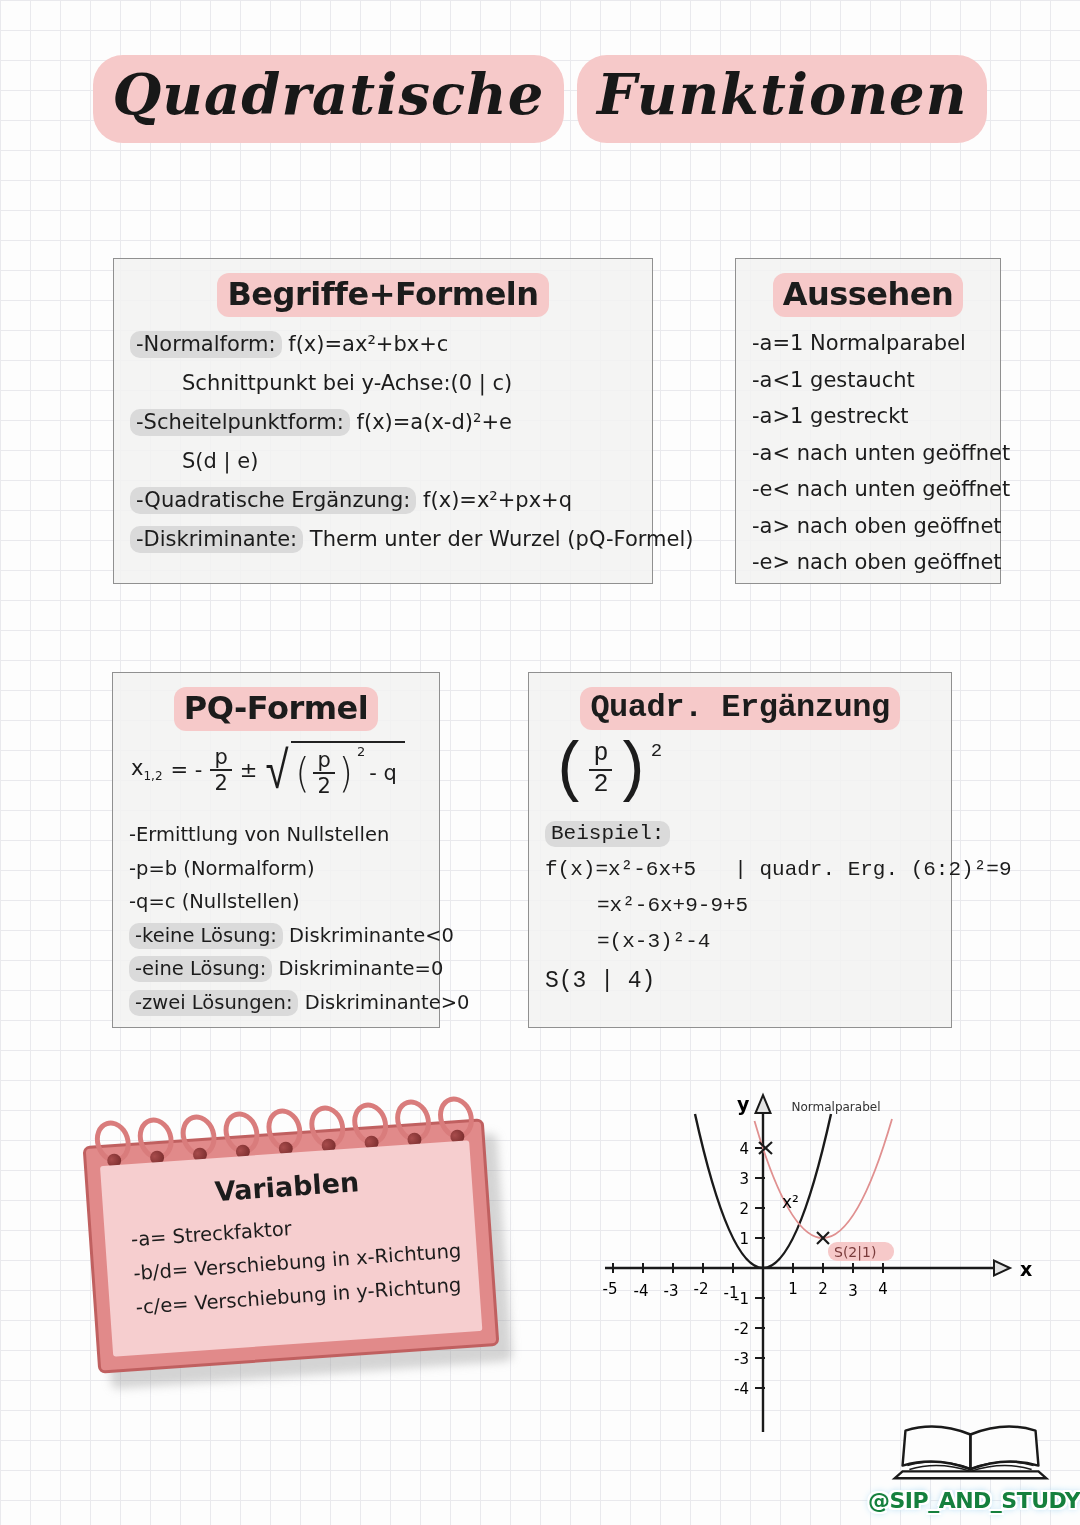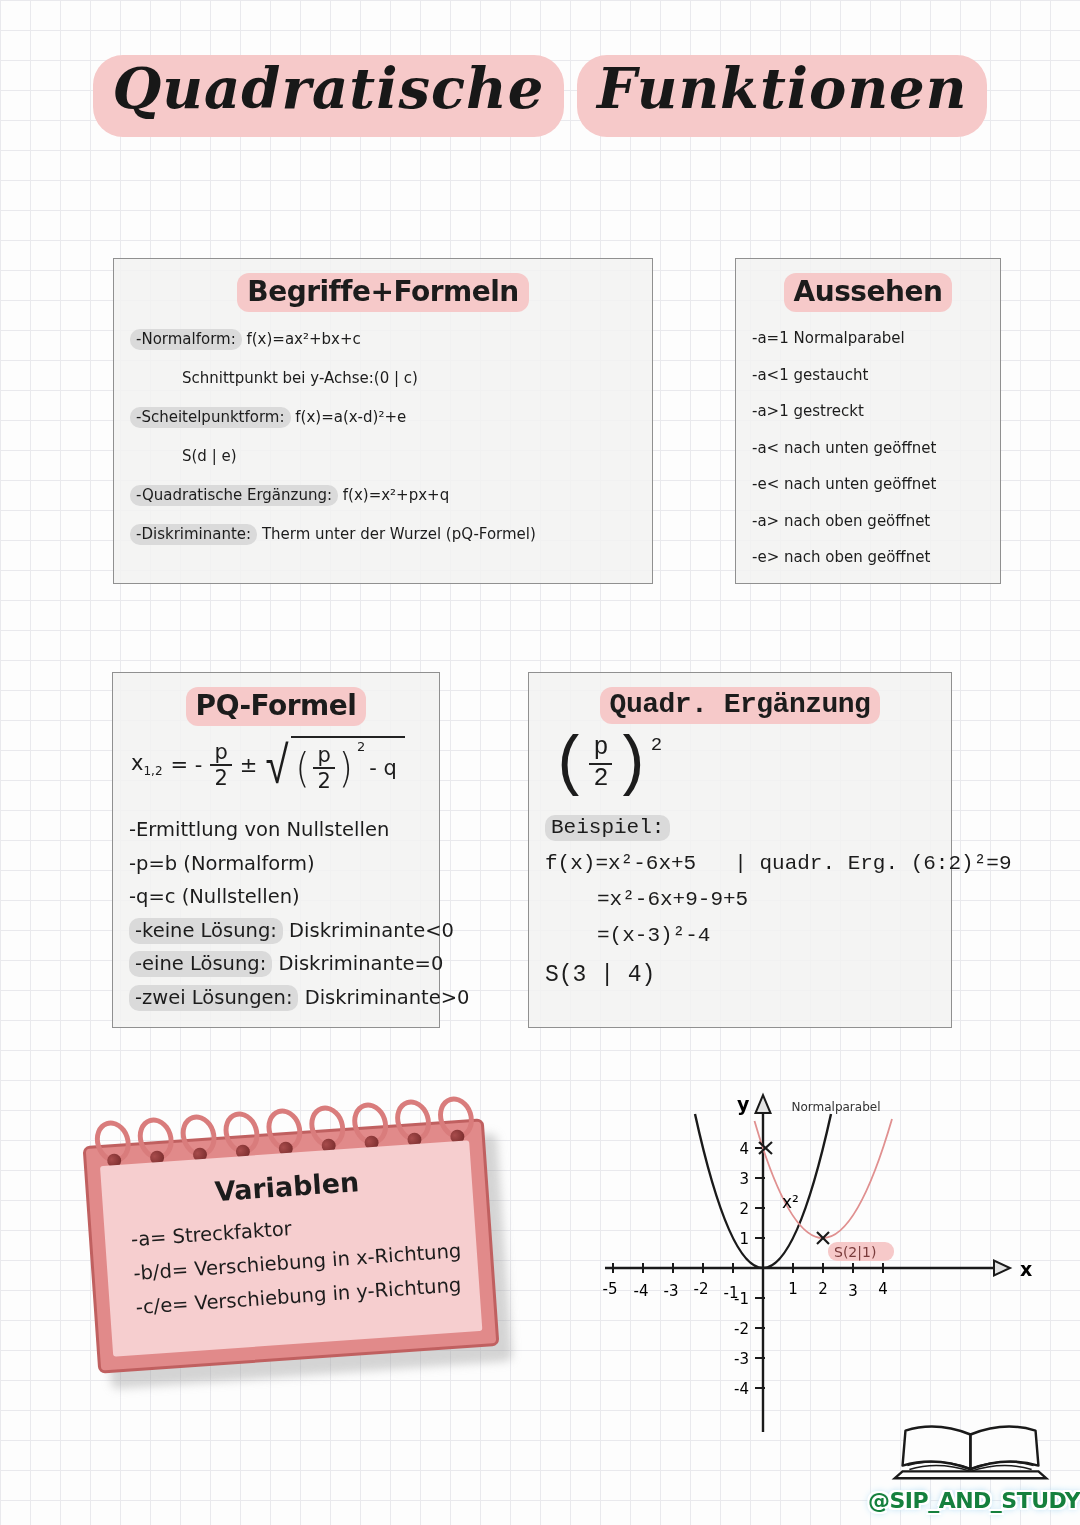--- a/index.html
+++ b/index.html
@@ -16,38 +16,38 @@
   
   .page-title{
     position:absolute;top:55px;left:0;width:100%;
     text-align:center;
     font-family:"DejaVu Serif", serif;
     font-style:italic;font-weight:bold;
     font-size:56px;letter-spacing:1px;color:#181818;
   }
   .page-title .tw{
     background:#f6c9c9;border-radius:30px;
-    padding:0 20px 16px 20px;display:inline-block;
+    padding:6px 20px 16px 20px;display:inline-block;
     margin:0 -4px;
   }
   
   .nbox{
     position:absolute;
     background:rgba(242,242,241,0.85);
     border:1.6px solid #909090;
     box-sizing:border-box;
     padding:14px 16px;
   }
   .nbox-title{
-    text-align:center;font-weight:bold;font-size:28px;
+    text-align:center;font-weight:bold;font-size:32px;
     margin:2px 0 12px 0;letter-spacing:-0.5px;
   }
   .hlp{background:#f6c9c9;border-radius:12px;padding:2px 10px 4px;}
   .hlg{background:#dadada;border-radius:10px;padding:1px 6px 2px;}
-  .bline{font-size:15px;line-height:39px;white-space:nowrap;}
+  .bline{font-size:21px;line-height:39px;white-space:nowrap;}
   .bline.indent{padding-left:52px;}
   .box-begriffe{left:113px;top:258px;width:540px;height:326px;}
   .box-aussehen{left:735px;top:258px;width:266px;height:326px;}
   .box-aussehen .bline{line-height:36.5px;}
   .box-pq{left:112px;top:672px;width:328px;height:356px;}
   .box-pq .bline{font-size:19.5px;line-height:33.5px;}
   .box-quadr{left:528px;top:672px;width:424px;height:356px;font-family:Liberation Mono, monospace;}
   .box-quadr .bline{font-size:21px;line-height:36px;}
   
   .frac{display:inline-flex;flex-direction:column;align-items:center;vertical-align:middle;line-height:1.15;}

